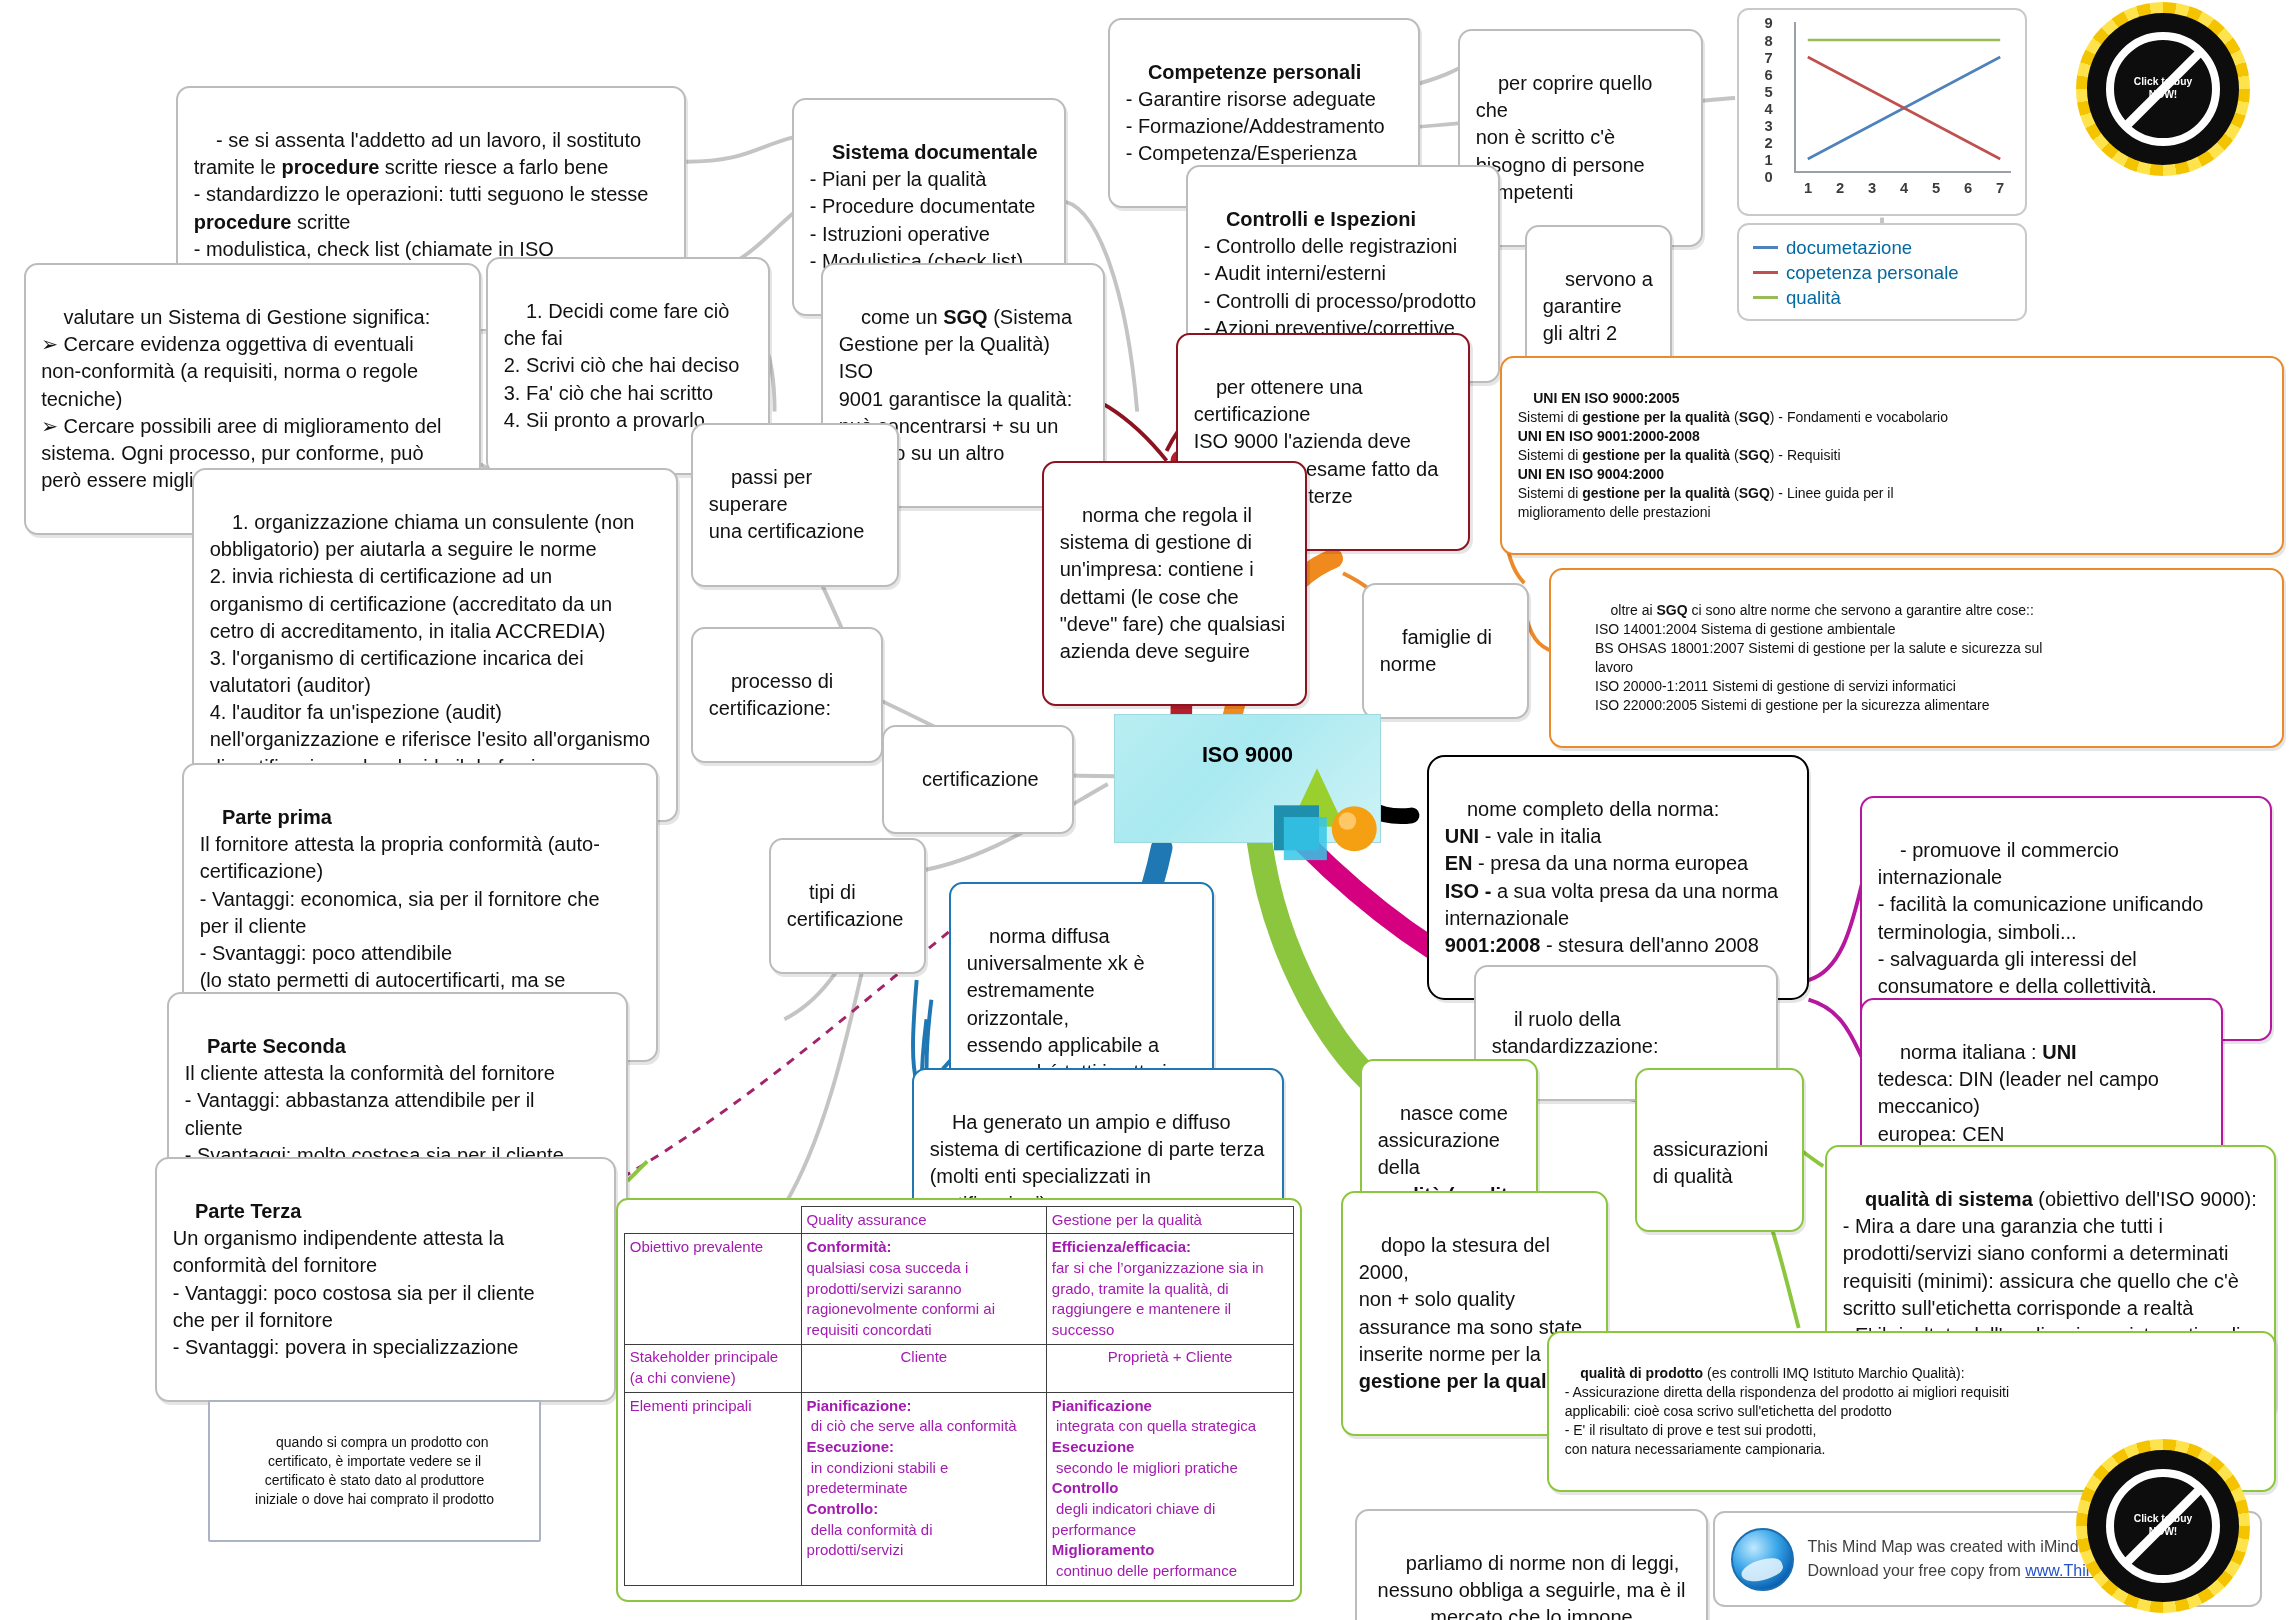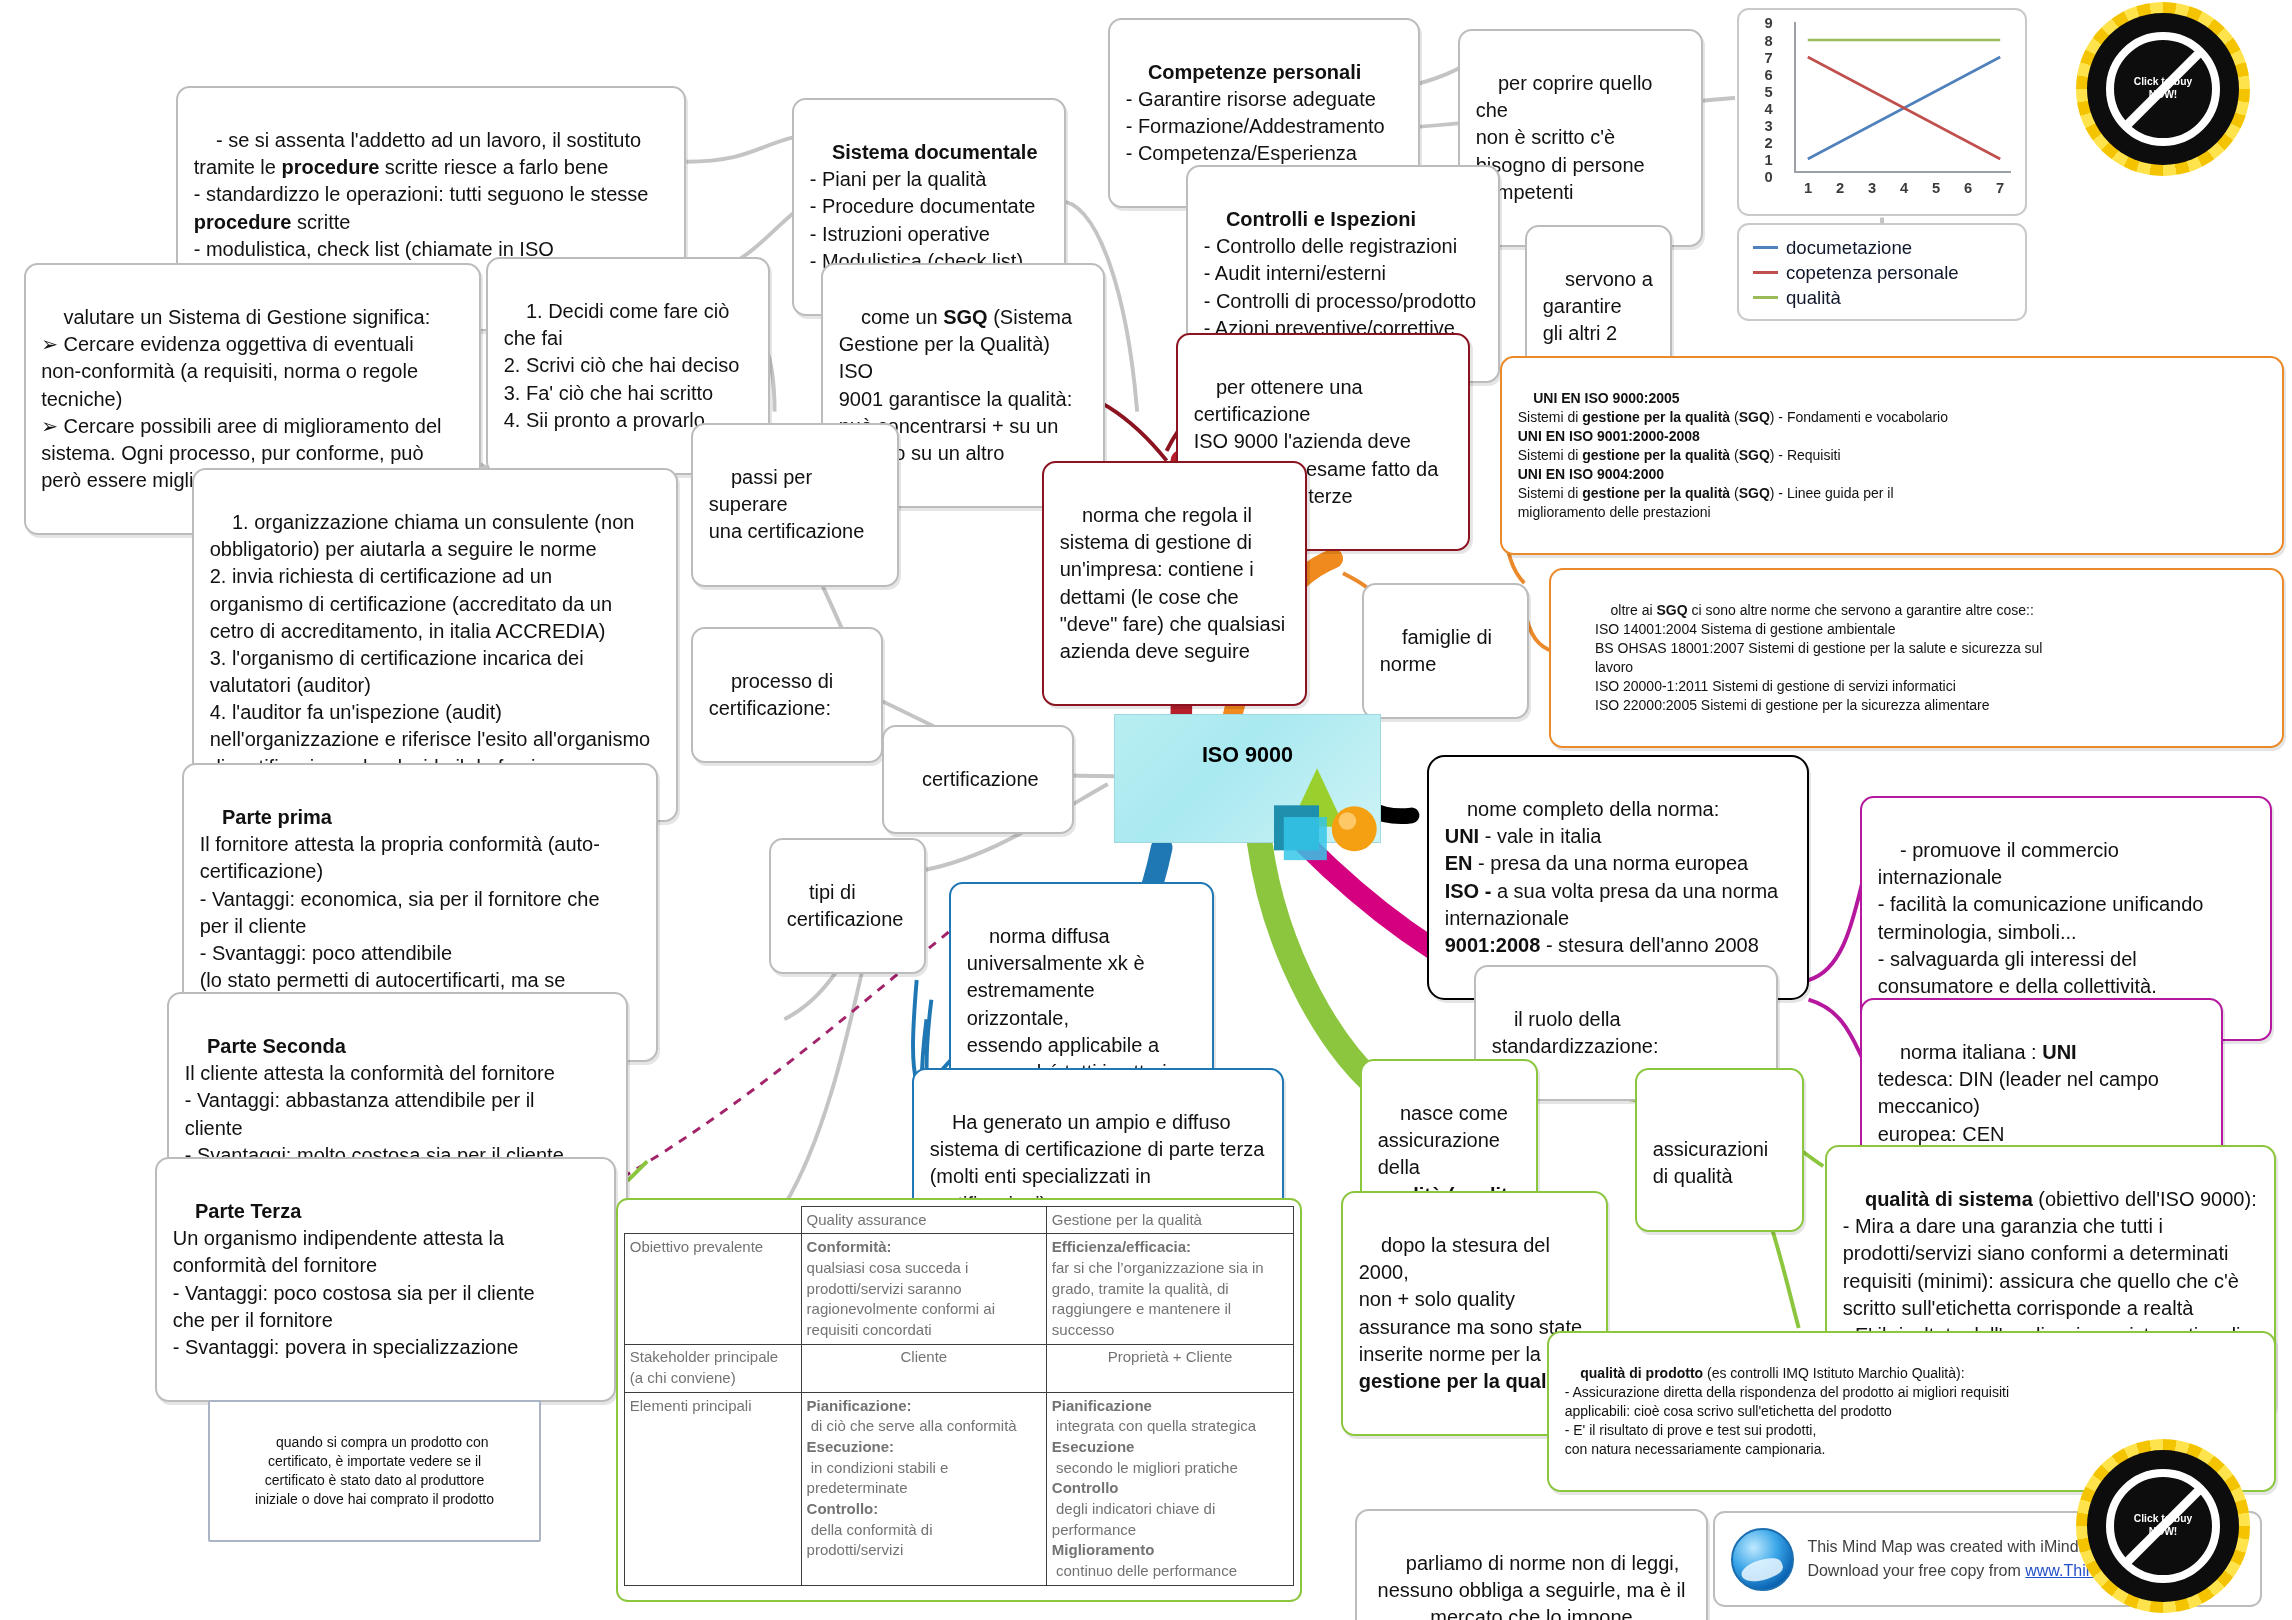--- a/index.html
+++ b/index.html
@@ -62,29 +62,29 @@
   .axis-x { position:absolute; left:55px; bottom:41px; right:13.7px; height:2px; background:#9aa0a6; }
   .ylab { position:absolute; left:25.5px; font-size:14.7px; font-weight:bold; color:#3b3b3b; transform:translateY(-50%); }
   .xlab { position:absolute; bottom:17.6px; font-size:14.7px; font-weight:bold; color:#3b3b3b; transform:translateX(-50%); }
 
   
   #legend-node {
     position:absolute; left:1737px; top:223px; width:290px; height:98px;
     background:#fff; border:2px solid #c9c9c9; border-radius:11.8px;
     padding:11.8px 13.7px;
   }
-  .leg-row { display:flex; align-items:center; gap:7.8px; font-size:18.6px; margin-bottom:2.9px; color:#0f172a;}
+  .leg-row { display:flex; align-items:center; gap:7.8px; font-size:18.6px; margin-bottom:2.9px; color:#0369a1;}
   .leg-line { width:25.5px; height:2.9px; display:inline-block; }
 
   
   #table-node {
     position:absolute; left:616px; top:1198px; width:686px; height:404px;
     border:2.9px solid #8cc63f; border-radius:11.8px; background:#fff; padding:5.9px;
   }
-  table.qtab { width:100%; border-collapse:collapse; font-size:15px; line-height:1.38; color:#737373;}
+  table.qtab { width:100%; border-collapse:collapse; font-size:15px; line-height:1.38; color:#a21caf;}
   table.qtab td { border:1px solid #3d3d3d; vertical-align:top; padding:2.9px 4.9px; }
   .ctr { text-align:center; }
 
   
   #imm {
     position:absolute; left:1713px; top:1511px; width:549px; height:96px;
     border:2px solid #bdbdbd; border-radius:11.8px; background:#fff;
     display:flex; align-items:center; gap:13.7px; padding:0 15.7px;
   }
   .imm-orb {

